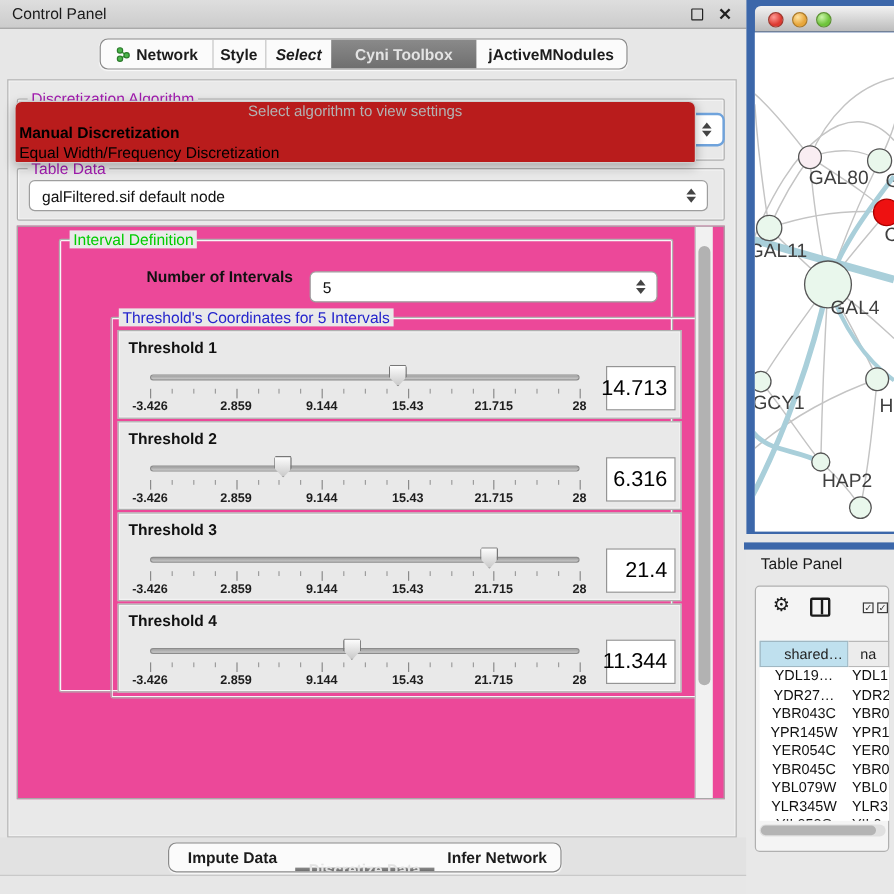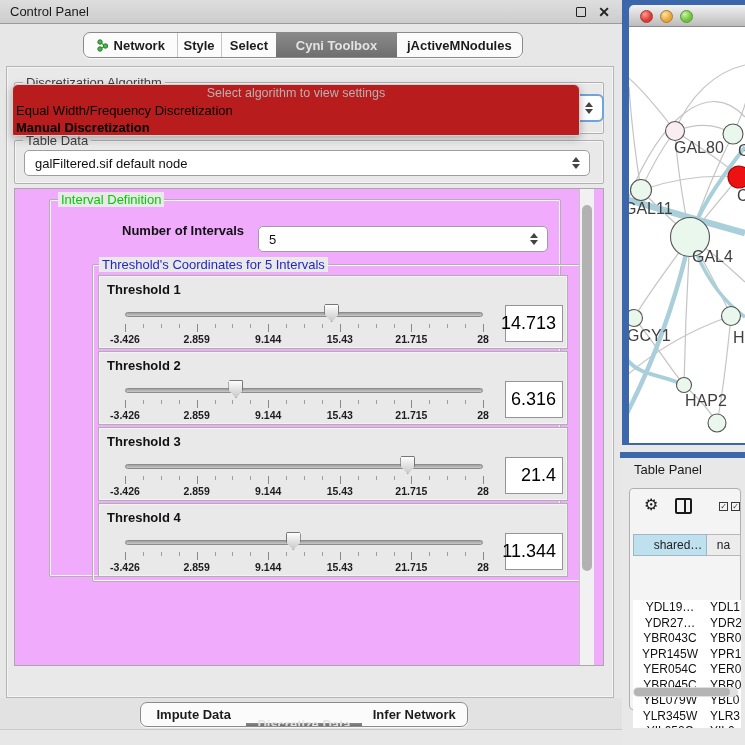--- a/index.html
+++ b/index.html
@@ -19,55 +19,55 @@
   .seg-bar { position:absolute; display:flex; height:26px; border:1px solid #8a8a8a; border-radius:7px;
     background:#fbfbfb; overflow:hidden; box-shadow:0 1px 1px rgba(255,255,255,.8); }
   .seg { display:flex; align-items:center; justify-content:center; gap:5px; font-size:13px; font-weight:bold;
     color:#1c1c1c; border-left:1px solid #c6c6c6; padding:0 6px; white-space:nowrap; }
   .seg:first-child { border-left:none; }
   .seg.sel { background:linear-gradient(#8a8a8a,#6f6f6f); color:#e3e3e3; border-left:none; }
   .seg.sel + .seg { border-left:none; }
 
   #top-tabs { left:83px; top:32px; width:440px; }
   #top-tabs .seg:nth-child(1){ width:93px; } #top-tabs .seg:nth-child(2){ width:44px; }
-  #top-tabs .seg:nth-child(3){ width:56px; } #top-tabs .seg:nth-child(4){ width:121px; }
+  #top-tabs .seg:nth-child(3){ width:56px;font-style:italic; } #top-tabs .seg:nth-child(4){ width:121px; }
   #top-tabs .seg:nth-child(5){ width:126px; }
 
   #bottom-strip { position:absolute; left:0; top:698px; width:622px; height:32px; background:#e2e2e2; border-bottom:1px solid #c9c9c9; }
   #bottom-tabs { left:140px; top:702px; width:328px; height:25px; }
   #bottom-tabs .seg:nth-child(1){ width:108px; } #bottom-tabs .seg:nth-child(2){ width:118px;margin-top:20px; }
   #bottom-tabs .seg:nth-child(3){ width:108px; }
 
   .content-frame { position:absolute; left:6px; top:66px; width:608px; height:632px;
     border:1px solid #b6b6b6; background:#e9e9e9; box-shadow:inset 0 0 0 1px #f4f4f4; }
 
   .group { position:absolute; border:1px solid #b0b0b0; box-shadow:inset 0 0 0 1px #f6f6f6; border-radius:2px; }
   .group > .glabel { position:absolute; top:-8px; left:8px; background:#e9e9e9; padding:0 3px;
-    font-size:13px; color:#404040; line-height:15px; }
+    font-size:13px; color:#a21caf; line-height:15px; }
   .glabel.green { color:var(--label_green); }
   .glabel.blue  { color:var(--label_blue); }
 
   .combo { position:absolute; background:#fff; border:1px solid #9e9e9e; border-radius:5px;
     font-size:13px; color:#111; display:flex; align-items:center; padding-left:10px; }
   .stepper { position:absolute; right:9px; top:50%; transform:translateY(-50%); display:flex; flex-direction:column; gap:2px; }
   .stepper .up    { width:0; height:0; border-left:4px solid transparent; border-right:4px solid transparent; border-bottom:5px solid #444; }
   .stepper .down  { width:0; height:0; border-left:4px solid transparent; border-right:4px solid transparent; border-top:5px solid #444; }
 
   #algo-combo { left:22px; top:94px; width:582px; height:28px; border:2px solid #6fa3dc; border-radius:6px; z-index:2; }
   #algo-popup { position:absolute; left:12px; top:84px; width:568px; height:52px; background:#b91c1c;
     border:1px solid #cfcfcf; border-radius:6px 6px 2px 2px; box-shadow:0 3px 9px rgba(0,0,0,.28); z-index:5; }
   #algo-popup .hint { font-size:12.5px; color:#b3b3b3; text-align:center; line-height:17px; }
   #algo-popup .opt  { font-size:13px; color:#000; line-height:17px; padding-left:3px; }
   #algo-popup .opt.bold { font-weight:bold; }
 
   #table-data-group { left:14px; top:140px; width:590px; height:44px; }
   #table-combo { left:24px; top:150px; width:566px; height:26px; }
 
   .scroll-pane { position:absolute; left:14px; top:188px; width:590px; height:478px;
-    border:1px solid #a8a8a8; background:#f0abfc; }
+    border:1px solid #a8a8a8; background:#ec4899; }
   .vscroll { position:absolute; left:564px; top:0; width:15px; height:476px; background:#f1f1f1; border-left:1px solid #c4c4c4; }
   .vscroll .thumb { position:absolute; left:2px; top:16px; width:10px; height:366px; background:#b2b2b2; border-radius:6px; }
 
   #interval-group { left:34px; top:10px; width:512px; height:378px; }
   #noi-label { position:absolute; left:72px; top:23px; font-size:13px; font-weight:bold; color:#111; }
   #noi-combo { left:208px; top:26px; width:290px; height:26px; }
   #thresholds-group { left:42px; top:64px; width:492px; height:318px; }
 
   .threshold-box { position:relative; width:470px; height:74px; margin:0 0 2px 5px;
     border:1px solid #b0b0b0; box-shadow:inset 0 0 0 1px #f3f3f3; background:#e9e9e9; }
@@ -123,21 +123,21 @@
   .tp-toolbar { position:absolute; left:0; top:0; width:100%; height:34px; }
   .gear { position:absolute; left:14px; top:8px; font-size:16px; color:#1a1a1a; line-height:16px; }
   .split-icon { position:absolute; left:45px; top:9px; width:17px; height:16px; border:2px solid #1a1a1a; border-radius:2px; }
   .split-icon:before { content:""; position:absolute; left:50%; top:0; width:2px; height:100%; background:#1a1a1a; }
   .cb { position:absolute; top:13px; width:9px; height:9px; border:1.4px solid #3a3a3a; font-size:8px; line-height:7px; color:#3a3a3a; text-align:center; }
   .cb.c1 { left:89px; } .cb.c2 { left:101px; }
   .tp-header { position:absolute; left:3px; top:45px; width:108px; height:22px; display:flex; }
   .tp-header .hcell { font-size:12px; color:#222; display:flex; align-items:center; justify-content:center; border:1px solid #9fb7c2; }
   .tp-header .hcell.sel { width:74px; background:var(--header_selected);padding-left:16px; }
   .tp-header .hcell.plain { width:34px; background:#ececec; border-left:none; border-color:#b8b8b8; overflow:hidden; }
-  .tp-rows { position:absolute; left:3px; top:67px; width:108px; height:128px; overflow:hidden; background:#fff;margin-top:44px; }
+  .tp-rows { position:absolute; left:3px; top:67px; width:108px; height:128px; overflow:hidden; background:#fff; }
   .tp-row { display:flex; height:15.5px; }
   .tp-row .c1 { width:74px; font-size:12px; color:#111; text-align:center; }
   .tp-row .c2 { width:34px; font-size:12px; color:#111; padding-left:3px; overflow:hidden; white-space:nowrap; }
   .tp-hscroll { position:absolute; left:3px; top:198px; width:105px; height:10px; background:#e0e0e0; border-radius:5px; }
   .tp-hscroll .thumb { position:absolute; left:1px; top:1px; width:96px; height:8px; background:#b4b4b4; border-radius:4px; }
 </style>
 </head>
 <body>
 
 <div id="stage">
@@ -182,22 +182,22 @@
     </div>
     <div id="algo-combo" class="combo">
       <span class="stepper">
           <span class="up"></span>
           <span class="down"></span>
         </span>
     </div>
 
     <div id="algo-popup">
       <div class="hint">Select algorithm to view settings</div>
+      <div class="opt bold">Manual Discretization</div>
       <div class="opt">Equal Width/Frequency Discretization</div>
-      <div class="opt bold">Manual Discretization</div>
     </div>
 
     <div id="table-data-group" class="group">
       <span class="glabel">Table Data</span>
     </div>
     <div id="table-combo" class="combo">
       <span>galFiltered.sif default node</span>
       <span class="stepper">
           <span class="up"></span>
           <span class="down"></span>

